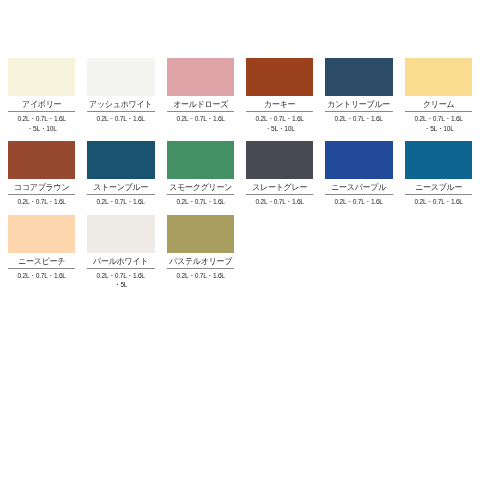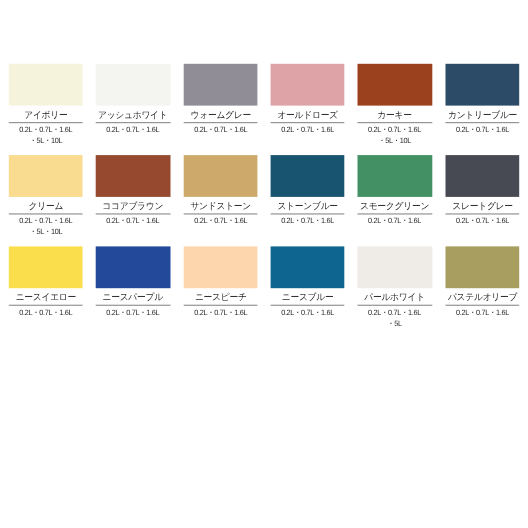--- a/index.html
+++ b/index.html
@@ -80,26 +80,20 @@
         <div class="swatch-sizes">0.2L・0.7L・1.6L
 ・5L・10L</div>
       </div>
       <div class="swatch-cell">
         <div class="swatch-chip" style="background: rgb(244, 245, 241);"></div>
         <div class="swatch-name">アッシュホワイト</div>
         <div class="swatch-rule" style="background: rgb(138, 138, 138);"></div>
         <div class="swatch-sizes">0.2L・0.7L・1.6L</div>
       </div>
       <div class="swatch-cell">
-        <div class="swatch-chip" style="background: rgb(144, 141, 150);"></div>
-        <div class="swatch-name">ウォームグレー</div>
-        <div class="swatch-rule" style="background: rgb(138, 138, 138);"></div>
-        <div class="swatch-sizes">0.2L・0.7L・1.6L</div>
-      </div>
-      <div class="swatch-cell">
         <div class="swatch-chip" style="background: rgb(221, 163, 167);"></div>
         <div class="swatch-name">オールドローズ</div>
         <div class="swatch-rule" style="background: rgb(138, 138, 138);"></div>
         <div class="swatch-sizes">0.2L・0.7L・1.6L</div>
       </div>
       <div class="swatch-cell">
         <div class="swatch-chip" style="background: rgb(156, 65, 29);"></div>
         <div class="swatch-name">カーキー</div>
         <div class="swatch-rule" style="background: rgb(138, 138, 138);"></div>
         <div class="swatch-sizes">0.2L・0.7L・1.6L
@@ -118,64 +112,52 @@
         <div class="swatch-sizes">0.2L・0.7L・1.6L
 ・5L・10L</div>
       </div>
       <div class="swatch-cell">
         <div class="swatch-chip" style="background: rgb(151, 73, 47);"></div>
         <div class="swatch-name">ココアブラウン</div>
         <div class="swatch-rule" style="background: rgb(138, 138, 138);"></div>
         <div class="swatch-sizes">0.2L・0.7L・1.6L</div>
       </div>
       <div class="swatch-cell">
-        <div class="swatch-chip" style="background: rgb(205, 170, 107);"></div>
-        <div class="swatch-name">サンドストーン</div>
-        <div class="swatch-rule" style="background: rgb(138, 138, 138);"></div>
-        <div class="swatch-sizes">0.2L・0.7L・1.6L</div>
-      </div>
-      <div class="swatch-cell">
         <div class="swatch-chip" style="background: rgb(24, 84, 111);"></div>
         <div class="swatch-name">ストーンブルー</div>
         <div class="swatch-rule" style="background: rgb(138, 138, 138);"></div>
         <div class="swatch-sizes">0.2L・0.7L・1.6L</div>
       </div>
       <div class="swatch-cell">
         <div class="swatch-chip" style="background: rgb(66, 144, 99);"></div>
         <div class="swatch-name">スモークグリーン</div>
         <div class="swatch-rule" style="background: rgb(138, 138, 138);"></div>
         <div class="swatch-sizes">0.2L・0.7L・1.6L</div>
       </div>
       <div class="swatch-cell">
         <div class="swatch-chip" style="background: rgb(71, 74, 82);"></div>
         <div class="swatch-name">スレートグレー</div>
         <div class="swatch-rule" style="background: rgb(138, 138, 138);"></div>
         <div class="swatch-sizes">0.2L・0.7L・1.6L</div>
       </div>
       <div class="swatch-cell">
-        <div class="swatch-chip" style="background: rgb(250, 222, 75);"></div>
-        <div class="swatch-name">ニースイエロー</div>
-        <div class="swatch-rule" style="background: rgb(138, 138, 138);"></div>
-        <div class="swatch-sizes">0.2L・0.7L・1.6L</div>
-      </div>
-      <div class="swatch-cell">
         <div class="swatch-chip" style="background: rgb(35, 74, 154);"></div>
         <div class="swatch-name">ニースパープル</div>
         <div class="swatch-rule" style="background: rgb(138, 138, 138);"></div>
         <div class="swatch-sizes">0.2L・0.7L・1.6L</div>
       </div>
       <div class="swatch-cell">
-        <div class="swatch-chip" style="background: rgb(253, 214, 173);"></div>
-        <div class="swatch-name">ニースピーチ</div>
+        <div class="swatch-chip" style="background: rgb(13, 101, 144);"></div>
+        <div class="swatch-name">ニースブルー</div>
         <div class="swatch-rule" style="background: rgb(138, 138, 138);"></div>
         <div class="swatch-sizes">0.2L・0.7L・1.6L</div>
       </div>
       <div class="swatch-cell">
-        <div class="swatch-chip" style="background: rgb(13, 101, 144);"></div>
-        <div class="swatch-name">ニースブルー</div>
+        <div class="swatch-chip" style="background: rgb(253, 214, 173);"></div>
+        <div class="swatch-name">ニースピーチ</div>
         <div class="swatch-rule" style="background: rgb(138, 138, 138);"></div>
         <div class="swatch-sizes">0.2L・0.7L・1.6L</div>
       </div>
       <div class="swatch-cell">
         <div class="swatch-chip" style="background: rgb(239, 236, 231);"></div>
         <div class="swatch-name">パールホワイト</div>
         <div class="swatch-rule" style="background: rgb(138, 138, 138);"></div>
         <div class="swatch-sizes">0.2L・0.7L・1.6L
 ・5L</div>
       </div>

